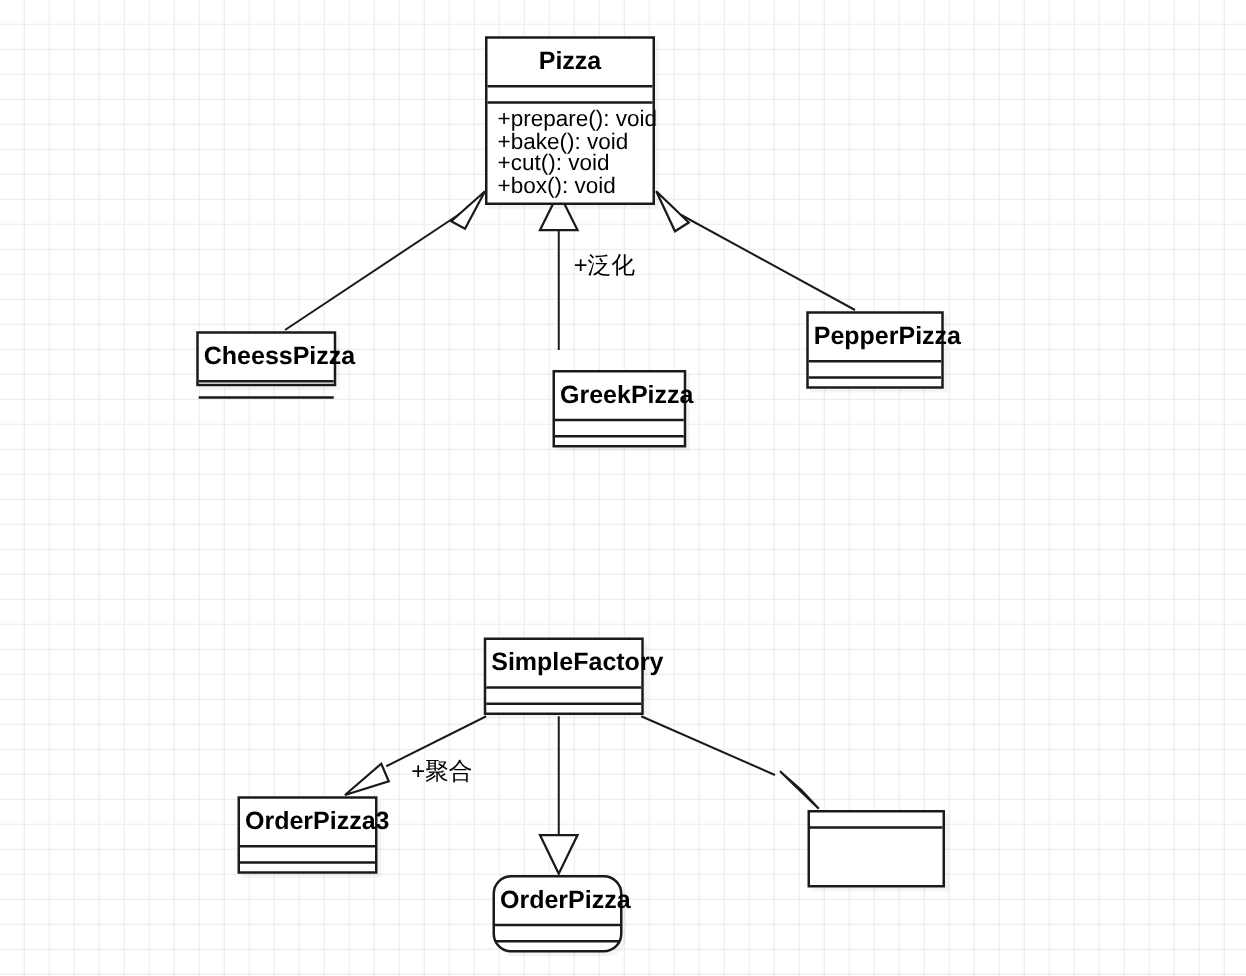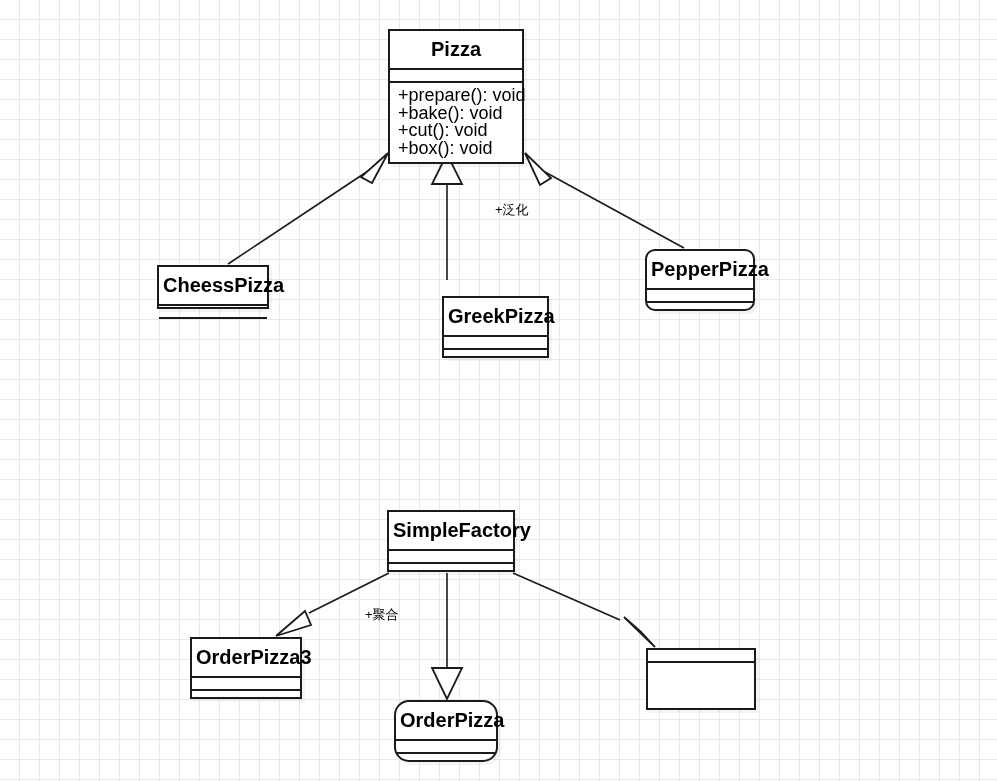--- a/index.html
+++ b/index.html
@@ -57,25 +57,24 @@
     color: #000000;
     line-height: 17.5px;
     padding-left: 8px;
     white-space: nowrap;
   }
   .uml-methods.has-lines {
     padding: 4px 0 5px 0;
   }
   .edge-label {
     position: absolute;
-    font-size: 13px;
+    font-size: 19px;
     color: #000000;
     white-space: nowrap;
     line-height: 1;
-    padding-left: 36px;
   }
 </style>
 </head>
 <body>
 
 <div id="canvas">
 
   <svg id="edge-layer" width="997" height="781" viewBox="0 0 997 781">
 
     <g>
@@ -125,21 +124,21 @@
     <div class="uml-attrs"></div>
     <div class="uml-methods"></div>
   </div>
 
   <div class="uml-class" style="left:394px; top:296px; width:107px; height:62px;margin-left:48px;">
     <div class="uml-name">GreekPizza</div>
     <div class="uml-attrs"></div>
     <div class="uml-methods"></div>
   </div>
 
-  <div class="uml-class" style="left:645px; top:249px; width:110px; height:62px;border-radius:10px;">
+  <div class="uml-class" style="left:645px; top:249px; width:110px; height:62px;">
     <div class="uml-name">PepperPizza</div>
     <div class="uml-attrs"></div>
     <div class="uml-methods"></div>
   </div>
 
   <div class="uml-class" style="left:387px; top:510px; width:128px; height:62px;">
     <div class="uml-name">SimpleFactory</div>
     <div class="uml-attrs"></div>
     <div class="uml-methods"></div>
   </div>

